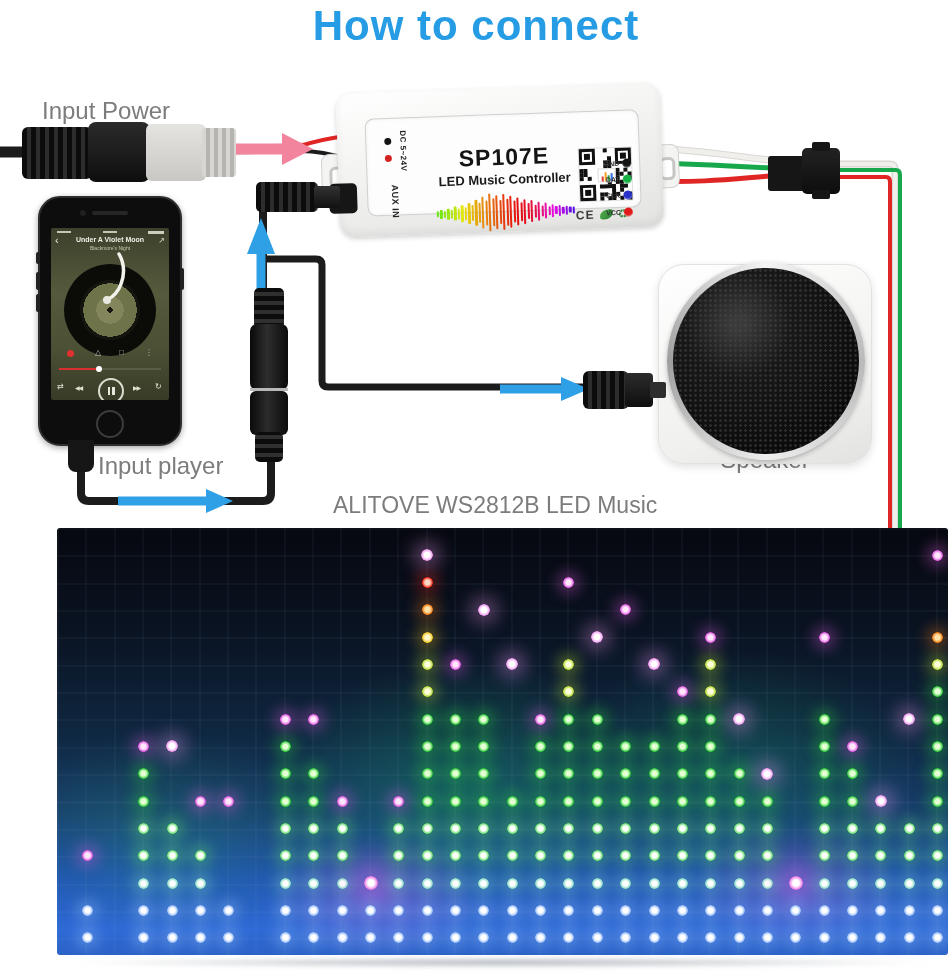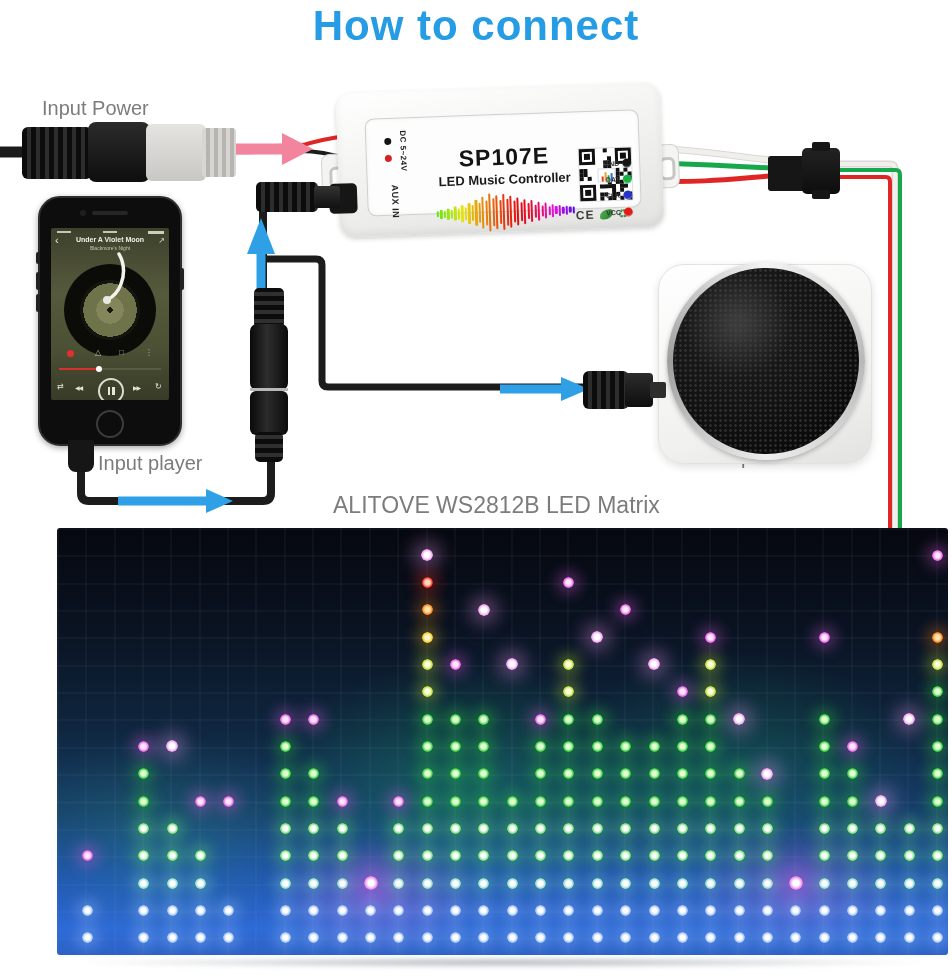--- a/index.html
+++ b/index.html
@@ -1,21 +1,21 @@
 <!DOCTYPE html>
 <html><head>
 <meta charset="utf-8">
 <style>
   html,body{margin:0;padding:0;background:#ffffff;}
   #canvas{position:relative;width:952px;height:976px;background:#fff;overflow:hidden;
           font-family:"Liberation Sans", sans-serif;}
   .abs{position:absolute;}
   
   #title{left:0;right:0;top:2px;text-align:center;font-size:42px;font-weight:bold;letter-spacing:1px;}
-  .lbl{color:#7c7c7c;font-size:20px;}
+  .lbl{color:#7c7c7c;font-size:24px;}
   
   #wires{left:0;top:0;pointer-events:none;}
   
   .ridged-h{background:repeating-linear-gradient(90deg,#0c0c0c 0 5px,#2d2d2d 5px 9px);}
   .ridged-v{background:repeating-linear-gradient(0deg,#0c0c0c 0 5px,#303030 5px 9px);}
   
   #controller{left:338px;top:88px;width:324px;height:144px;transform:rotate(-2deg);}
   #ctrl-box{left:0;top:0;width:324px;height:144px;border-radius:16px;
             background:linear-gradient(170deg,#ffffff 0%,#f2f2f0 45%,#e3e3e1 100%);
             box-shadow:0 2px 5px rgba(0,0,0,.18), inset 0 -4px 8px rgba(0,0,0,.06);}
@@ -92,21 +92,21 @@
 </style>
 </head>
 <body>
 
 <div id="canvas">
 
   <div id="title" class="abs" style="color: rgb(37, 156, 228);">How to connect</div>
   <div class="abs lbl" style="left:42px;top:97px;">Input Power</div>
   <div class="abs lbl" style="left:98px;top:452px;">Input player</div>
   <div class="abs lbl" style="left:660px;top:446px;width:210px;text-align:center;">Speaker</div>
-  <div class="abs lbl" style="left:333px;top:492px;font-size:23px;">ALITOVE WS2812B LED Matrix</div>
+  <div class="abs lbl" style="left:333px;top:492px;font-size:23px;">ALITOVE WS2812B LED Music</div>
 
   <svg id="wires" class="abs" width="952" height="976">
 
     <path d="M0,152 H26" fill="none" stroke-width="11" stroke="#1c1c1c"></path>
 
     <path d="M230,151 C255,150 278,148 304,147" fill="none" stroke-width="9" stroke="#d9d8d4"></path>
     <path d="M230,151 C255,150 278,148 304,147" fill="none" stroke-width="6" stroke="#f0efec"></path>
     <path d="M300,146 C316,141 330,138 346,136" fill="none" stroke-width="4" stroke="#e02525"></path>
     <path d="M300,151 C316,151 332,154 346,159" fill="none" stroke-width="4" stroke="#1c1c1c"></path>
 

